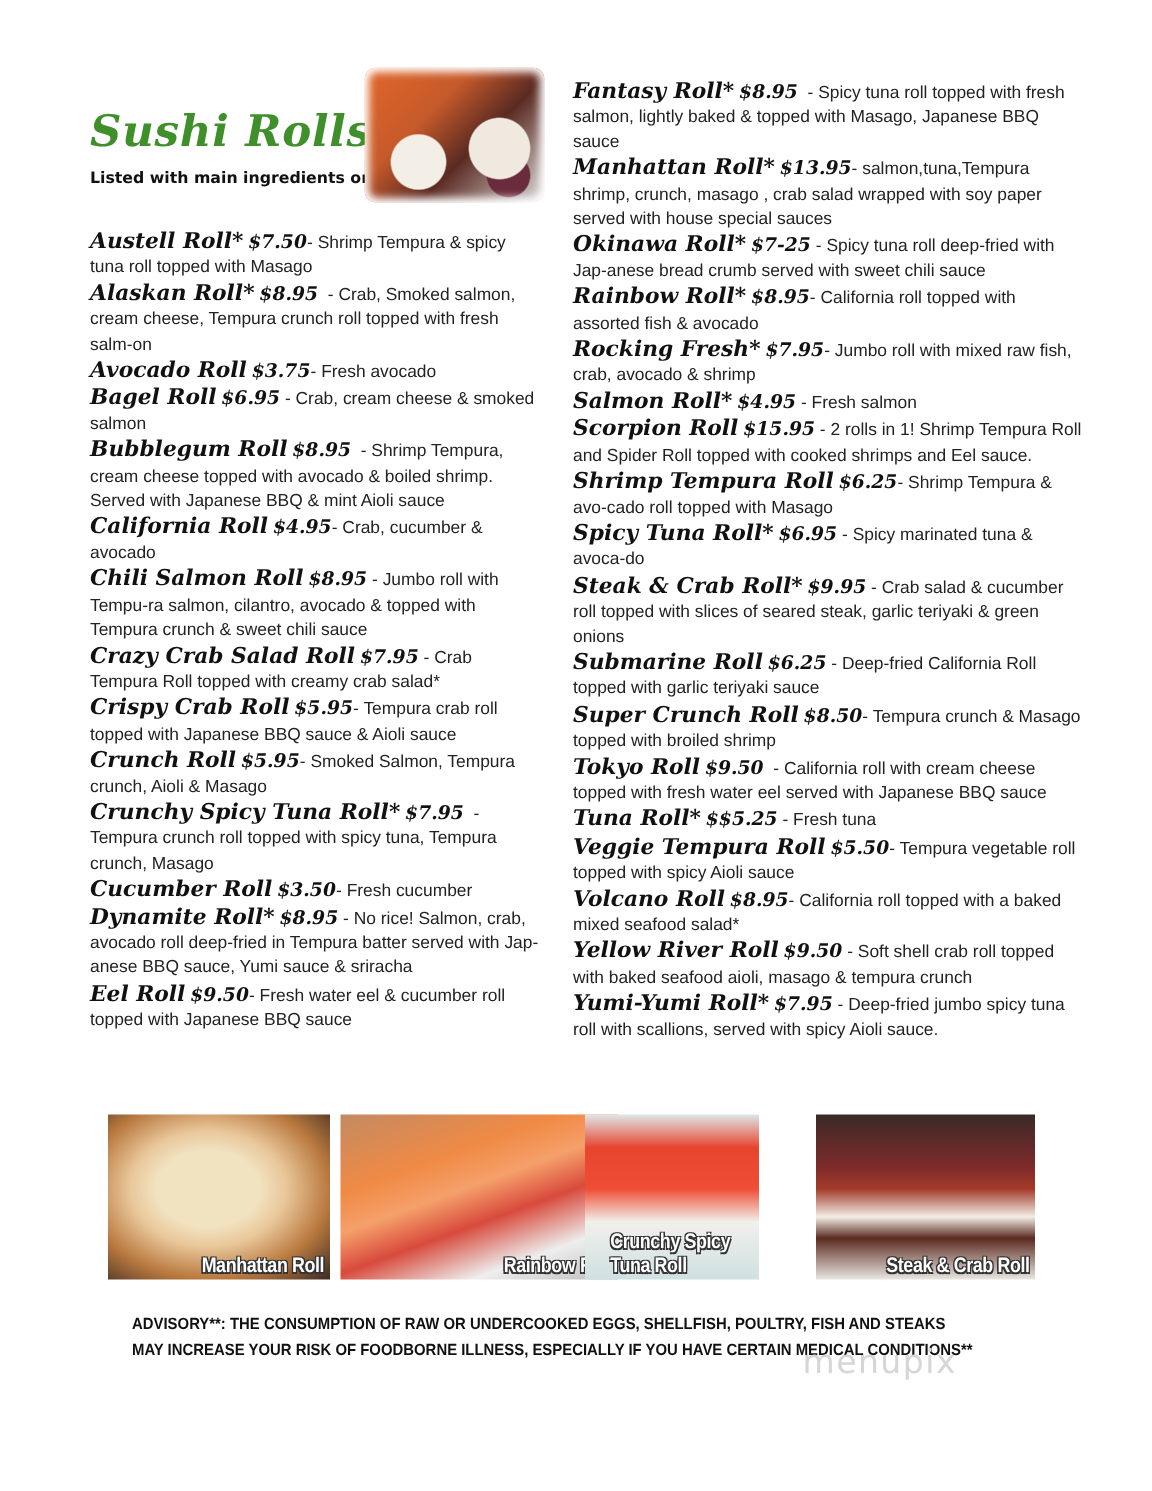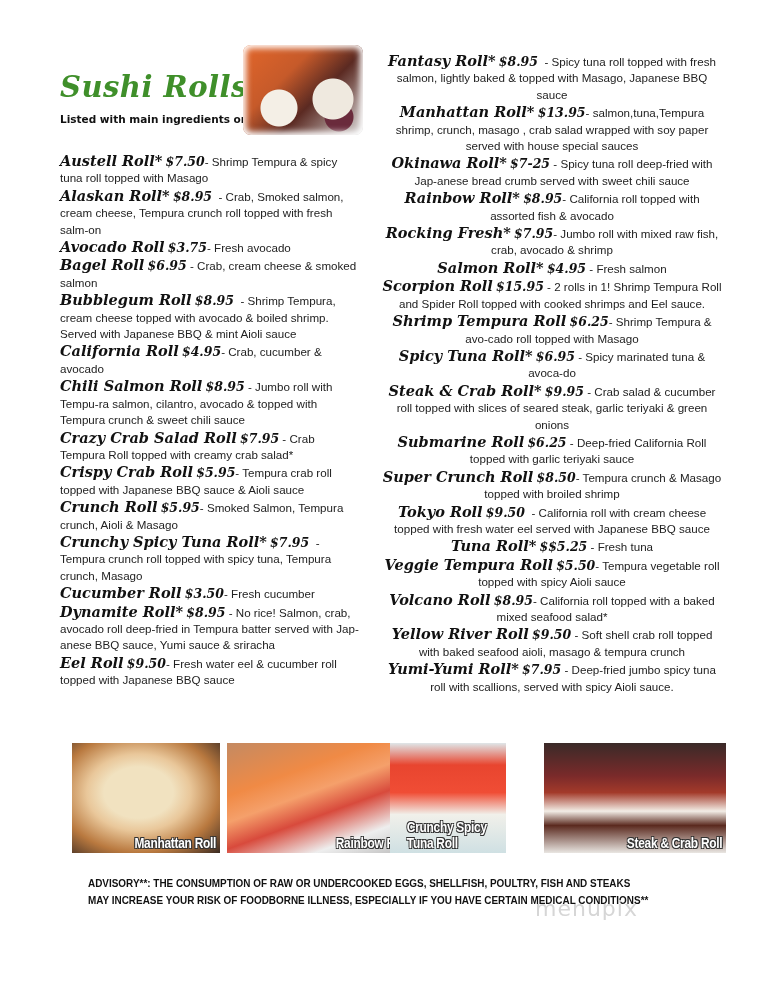--- a/index.html
+++ b/index.html
@@ -7,33 +7,33 @@
   .title { position:absolute; left:60px; top:70px; font-family:"DejaVu Serif", serif; font-style:italic; font-weight:bold; font-size:29px; color:#3f8f2a; letter-spacing:0.5px; }
   .subtitle { position:absolute; left:60px; top:113px; font-family:"DejaVu Sans", sans-serif; font-weight:bold; font-size:10.5px; color:#111; }
   .hero { position:absolute; left:243px; top:45px; width:120px; height:90px; border-radius:8px;
     background: radial-gradient(circle at 30% 70%, #f4efe6 0 18px, transparent 19px),
                 radial-gradient(circle at 75% 60%, #efe9df 0 20px, transparent 21px),
                 radial-gradient(circle at 80% 80%, #6a2b3c 0 14px, transparent 15px),
                 linear-gradient(135deg, #e2662a 0%, #c65a2a 35%, #5b2a22 60%, #ddd 100%);
     box-shadow: 0 0 6px 3px #fff inset; }
   .col { position:absolute; top:152px; }
   .col.left { left:60px; width:300px; }
-  .col.right { left:382px; top:52px; width:340px;text-align:center; }
+  .col.right { left:382px; top:52px; width:340px; }
   .item { margin:0; font-size:11.6px; line-height:16.4px; }
   .name { font-family:"DejaVu Serif", serif; font-style:italic; font-weight:bold; font-size:14.5px; color:#111; line-height:17px; }
   .price { font-family:"DejaVu Serif", serif; font-style:italic; font-weight:bold; font-size:12.5px; color:#111; }
   .desc { font-family:"Liberation Sans", sans-serif; font-size:11.6px; color:#222; }
   .photos { position:absolute; left:72px; top:743px; width:618px; height:112px; }
   .photo { position:absolute; top:0; height:110px; overflow:hidden; }
   .photo .cap { position:absolute; right:4px; bottom:2px; font-family:"Liberation Sans", sans-serif; font-weight:bold; font-size:14px; color:#fff; letter-spacing:-0.3px;
       text-shadow: -1px -1px 0 #333, 1px -1px 0 #333, -1px 1px 0 #333, 1px 1px 0 #333; transform:scaleX(0.85); transform-origin:right bottom; }
   .p1 { left:0; width:148px; background: radial-gradient(ellipse at 45% 45%, #f1e2c0 0 30%, #e9c79a 45%, #b9793f 70%, #3a2a22 100%); }
   .p2 { left:155px; width:185px; background: linear-gradient(160deg, #c48a62 0%, #f08a45 30%, #f5a06b 45%, #d84a3c 60%, #eee 80%, #bbb 100%); }
   .p3 { left:318px; width:116px; background: linear-gradient(180deg, #dfe6e8 0%, #e8452f 20%, #f04d35 45%, #f1f0ea 65%, #cfe0e3 100%); }
-  .p4 { left:472px; width:146px; background: linear-gradient(180deg, #3a2a28 0%, #7a2a2a 30%, #a33a2a 45%, #f2ede6 62%, #5b2a1f 75%, #e9e6e2 100%); padding-left: 36px; }
+  .p4 { left:472px; width:146px; background: linear-gradient(180deg, #3a2a28 0%, #7a2a2a 30%, #a33a2a 45%, #f2ede6 62%, #5b2a1f 75%, #e9e6e2 100%); }
   .advisory { position:absolute; left:88px; top:875px; width:600px; font-family:"Liberation Sans", sans-serif; font-weight:bold; font-size:10.8px; line-height:17px; color:#111; transform:scaleX(0.92); transform-origin:left top; white-space:nowrap; }
   .watermark { position:absolute; left:535px; top:896px; font-family:"DejaVu Sans", sans-serif; font-size:22px; color:#d6d6d6; letter-spacing:1px; }
 </style>
 </head>
 <body>
 
 <div class="title">Sushi Rolls</div>
 <div class="subtitle">Listed with main ingredients only</div>
 <div class="hero"></div>
 

